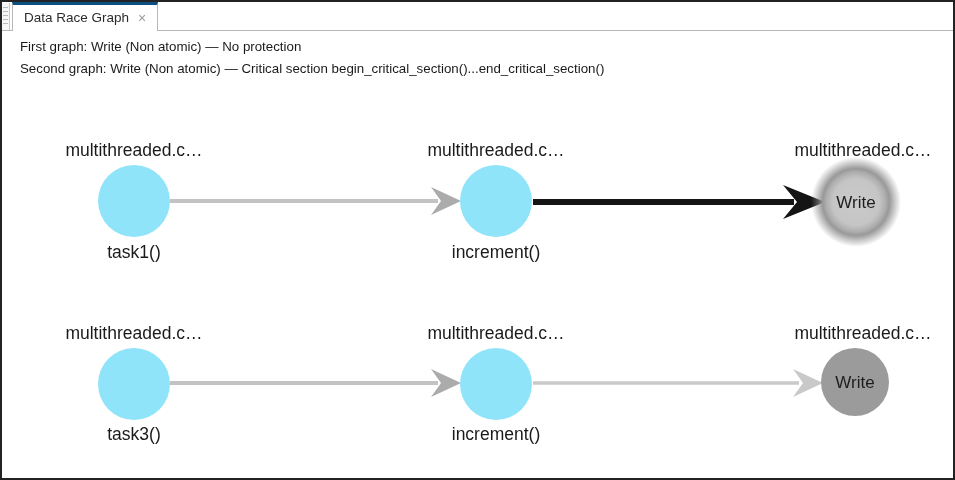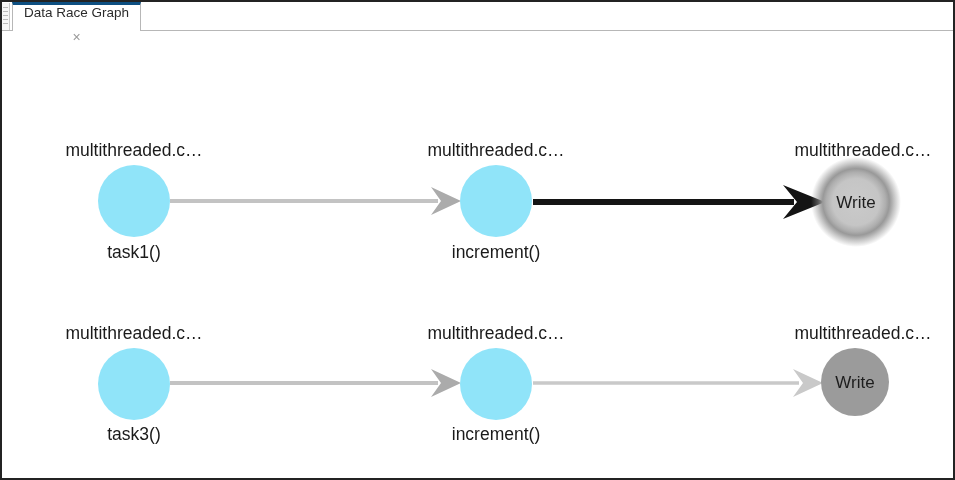--- a/index.html
+++ b/index.html
@@ -34,21 +34,20 @@
     position:absolute;left:10px;top:0;
     height:29px; 
     box-sizing:border-box;
     display:inline-flex;align-items:center;gap:9px;
     padding:0 11px 2px 11px;
     background:#ffffff;
     border-left:1px solid #b7b7b7;
     border-right:1px solid #b7b7b7;
     border-top:3px solid #0d4f81;
     z-index:3;
-    flex-direction:column;
   }
   .tab-label{font-size:13.5px;color:#2b2b2b;white-space:nowrap;}
   .tab-close{
     font-size:14px;color:#9a9a9a;line-height:1;
     cursor:pointer;margin-top:1px;
   }
   
   .header{
     padding:5px 0 0 18px;
     font-size:13.3px;
@@ -70,20 +69,24 @@
 <div class="screen">
 
   <div class="tabstrip">
     <div class="grip"></div>
     <div class="tab">
       <span class="tab-label">Data Race Graph</span>
       <span class="tab-close">×</span>
     </div>
   </div>
 
+  <div class="header">
+    <div>First graph: Write (Non atomic) — No protection</div>
+    <div>Second graph: Write (Non atomic) — Critical section begin_critical_section()...end_critical_section()</div>
+  </div>
 
   <svg class="canvas" width="955" height="480" viewBox="0 0 955 480">
     <defs>
       <radialGradient id="selGlow" cx="50%" cy="50%" r="50%">
         <stop offset="0%" stop-color="#cacaca"></stop>
         <stop offset="52%" stop-color="#c5c5c5"></stop>
         <stop offset="66%" stop-color="#aeaeae"></stop>
         <stop offset="74%" stop-color="#999999"></stop>
         <stop offset="84%" stop-color="#8d8d8d" stop-opacity="0.55"></stop>
         <stop offset="100%" stop-color="#8d8d8d" stop-opacity="0"></stop>

